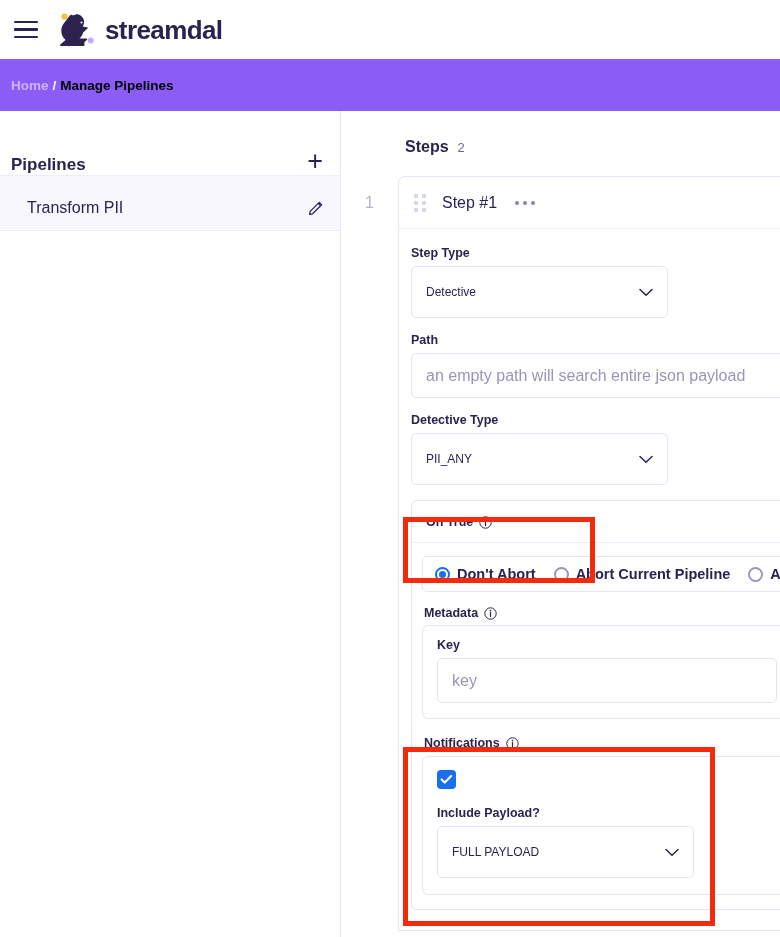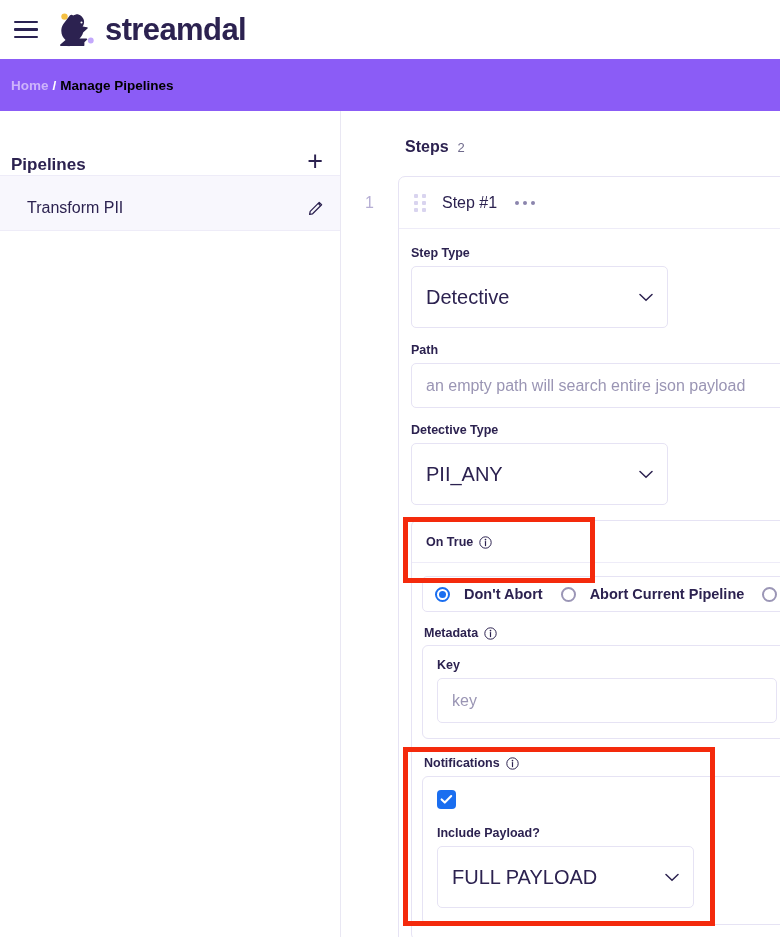--- a/index.html
+++ b/index.html
@@ -20,21 +20,21 @@
   }
   .hamburger {
     width: 24px; height: 18px;
     display: flex; flex-direction: column; justify-content: space-between;
     margin-right: 16px; cursor: pointer;
   }
   .hamburger i { display: block; height: 2.4px; width: 24px; background: #2a2252; border-radius: 1px; }
   .brand { display: flex; align-items: center; gap: 9px; }
   .logo-mark { width: 42px; height: 36px; display: block; }
   .wordmark {
-    font-size: 31px; font-weight: bold; color: #2c2250;
+    font-size: 26px; font-weight: bold; color: #2c2250;
     letter-spacing: -0.6px; line-height: 1;
   }
 
   
   .crumbbar {
     height: 52px; width: 780px;
     background: #8b5cf6;
     display: flex; align-items: center;
     padding-left: 11px;
     font-size: 13.5px; font-weight: bold;
@@ -115,25 +115,25 @@
   .dots-menu { display: flex; gap: 4px; cursor: pointer; padding: 6px 2px; }
   .dots-menu i { width: 4px; height: 4px; border-radius: 50%; background: #8b85ad; display: block; }
 
   .step-body { padding: 17px 0 20px 12px; }
 
   .field-label {
     font-size: 12.5px; font-weight: bold; color: #2c2250;
     margin-bottom: 6px; display: flex; align-items: center; gap: 6px;
   }
   .select-box {
-    width: 257px; height: 62px;
+    width: 257px; height: 52px;
     border: 1px solid #e6e3f4; border-radius: 5px;
     display: flex; align-items: center; justify-content: space-between;
     padding: 0 14px; background: #fff; cursor: pointer;
-    font-size: 20px; color: #2c2250;
+    font-size: 12px; color: #2c2250;
   }
   .text-input {
     height: 45px; border: 1px solid #e6e3f4; border-radius: 5px;
     display: flex; align-items: center; padding: 0 14px;
     font-size: 16px; color: #9a95b4; background: #fff;
   }
   .path-input { width: 412px; }
   .field-gap { margin-bottom: 15px; }
 
   .chev { width: 14px; height: 9px; flex: 0 0 14px; }
@@ -155,21 +155,21 @@
     white-space: nowrap; overflow: hidden;
   }
   .radio-opt { display: flex; align-items: center; gap: 7px; cursor: pointer; }
   .radio-dot {
     width: 15px; height: 15px; border-radius: 50%;
     border: 2px solid #9b96b6; background: #fff; flex: 0 0 15px;
     display: flex; align-items: center; justify-content: center;
   }
   .radio-dot.on { border-color: #1a6ef0; }
   .radio-dot.on::after { content: ""; width: 7px; height: 7px; border-radius: 50%; background: #1a6ef0; display: block; }
-  .radio-label { font-size: 14.5px; font-weight: bold; color: #2c2250; margin-left: 7px; }
+  .radio-label { font-size: 14.5px; font-weight: bold; color: #2c2250; }
 
   .meta-label { margin: 14px 0 5px 2px; }
   .meta-panel {
     border: 1px solid #e6e3f4; border-radius: 6px;
     width: 392px; padding: 12px 12px 15px 14px;
   }
   .key-label { font-size: 12.5px; font-weight: bold; color: #2c2250; margin-bottom: 6px; }
   .key-input { width: 340px; }
 
   .notif-label { margin: 17px 0 6px 2px; }

